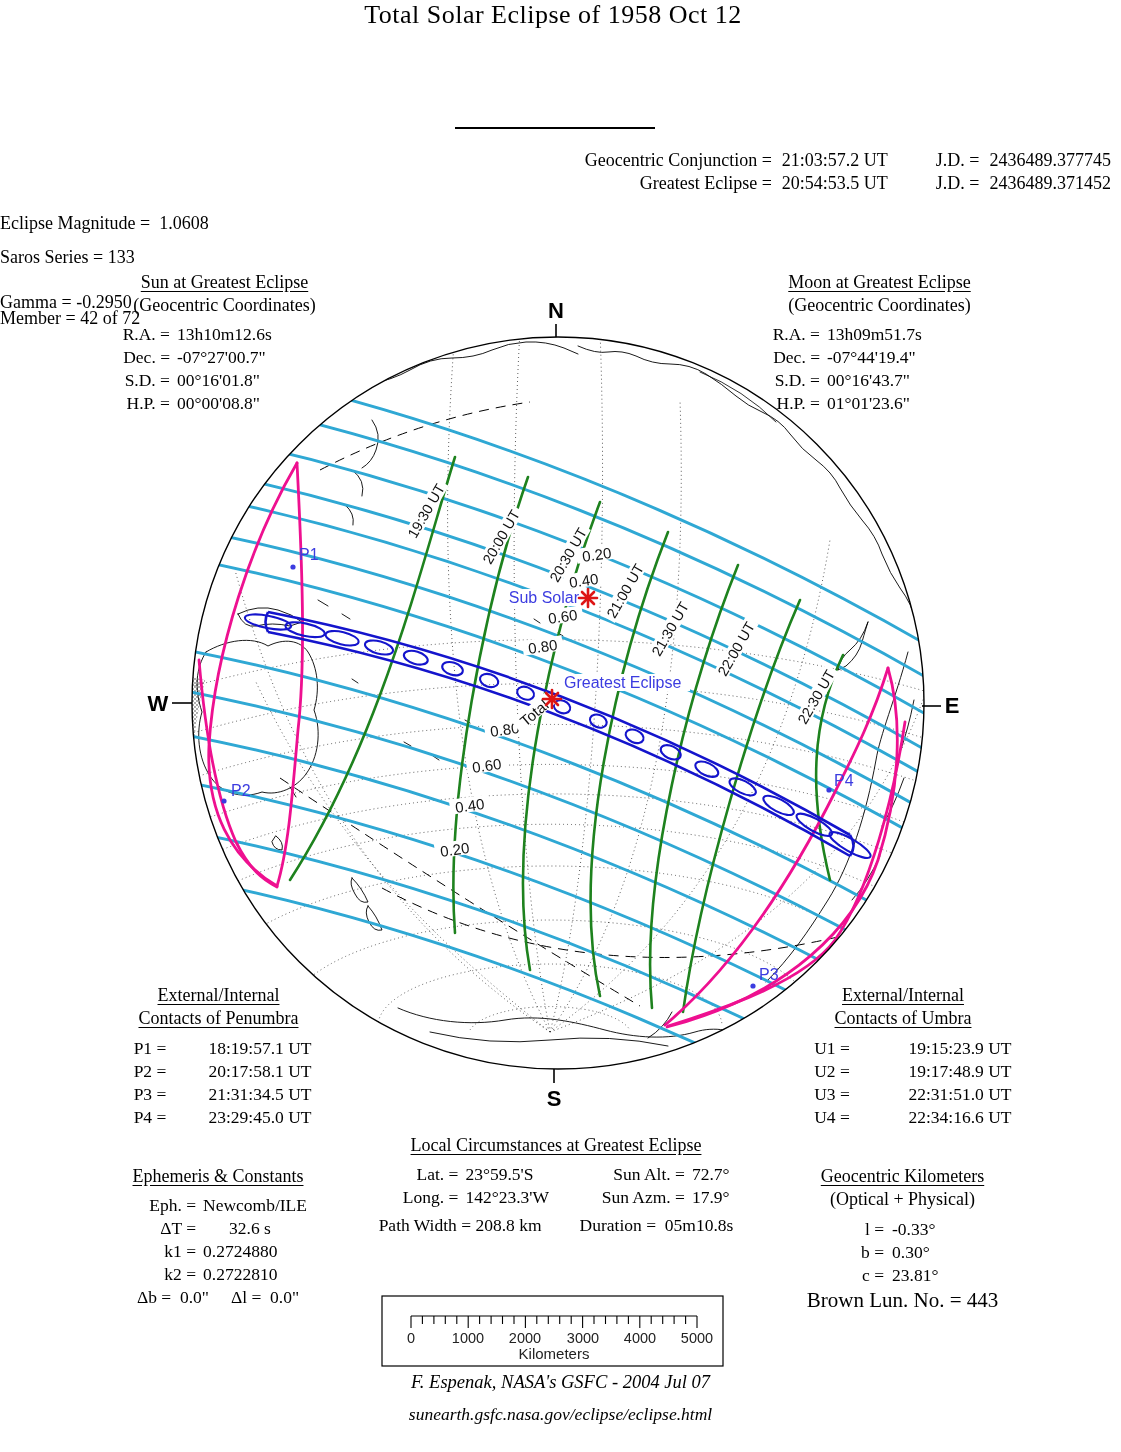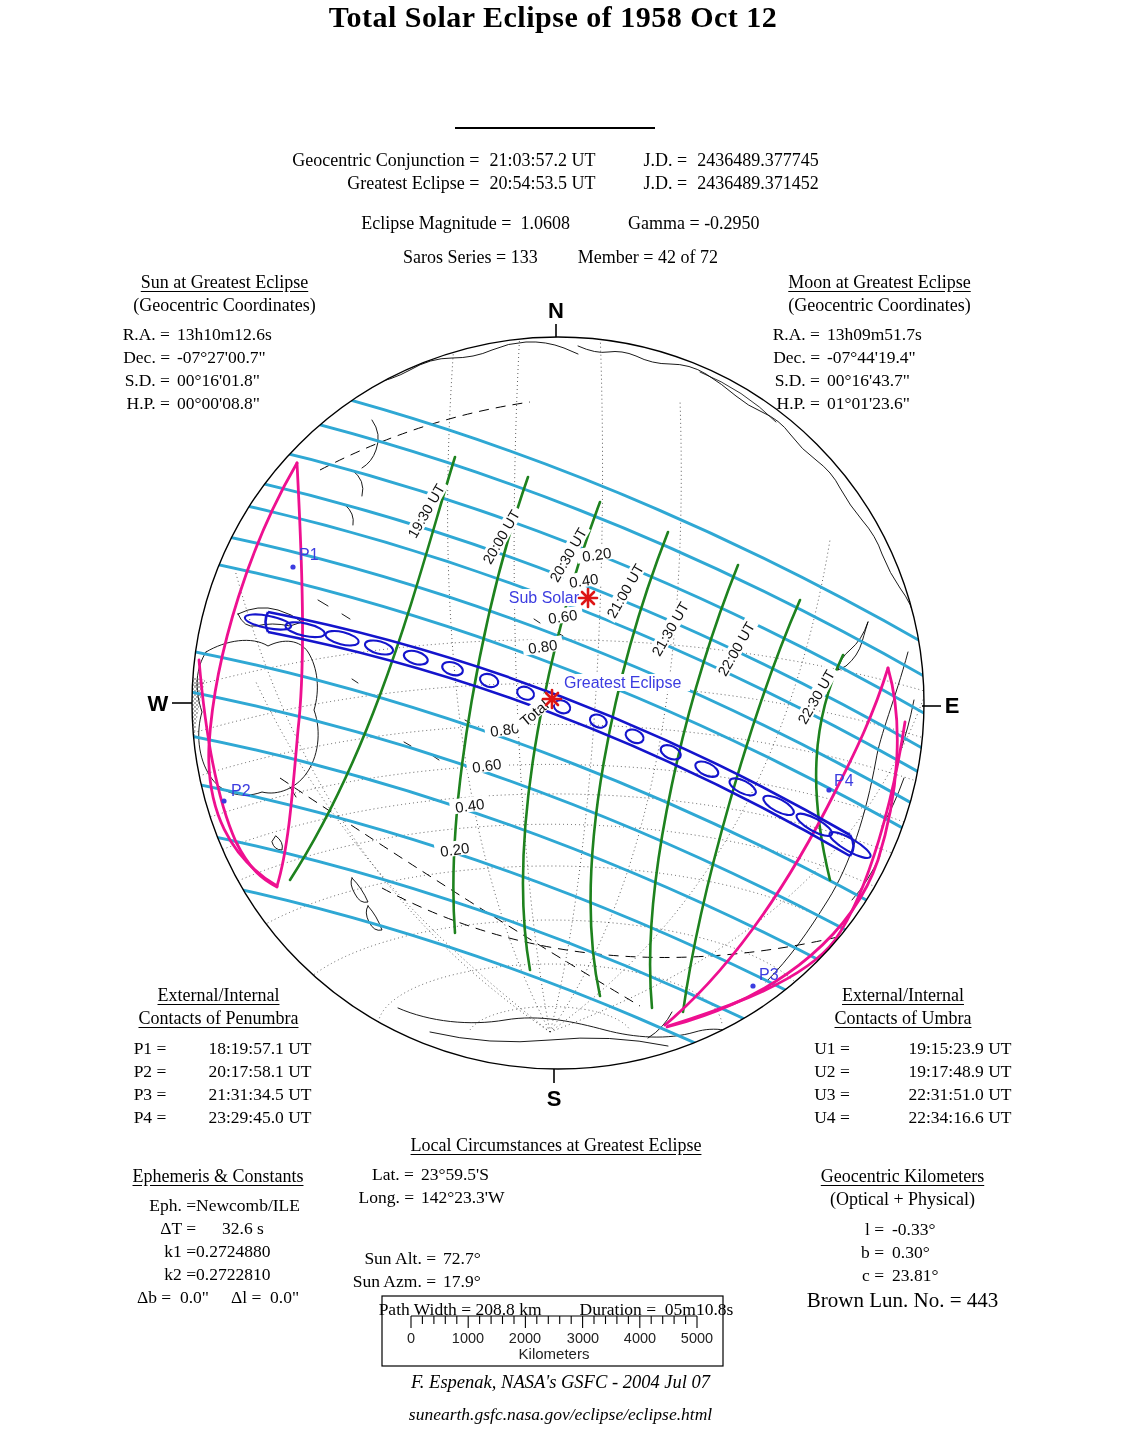--- a/index.html
+++ b/index.html
@@ -1,51 +1,51 @@
 <!DOCTYPE html>
 <html><head>
 <meta charset="utf-8">
 <style>
   html,body{margin:0;padding:0;background:#fff;}
   #page{position:relative;width:1121px;height:1452px;background:#fff;overflow:hidden;
         font-family:"Liberation Serif","DejaVu Serif",serif;color:#000;}
   #globe-svg{position:absolute;left:0;top:0;z-index:1;}
   .txt{position:absolute;z-index:2;}
   .center{text-align:center;}
-  #title{left:0;top:80;width:1106px;font-size:30px;font-weight:bold;letter-spacing:.5px;}
+  #title{left:0;top:80;width:1106px;font-size:26px;font-weight:normal;letter-spacing:.5px;}
   #title-rule{left:455px;top:127px;width:200px;height:0;border-top:2px solid #000;}
-  #hdr-rows{left:0;top:149px;width:1111px;display:flex;justify-content:center;}
+  #hdr-rows{left:0;top:149px;width:1111px;display:flex;justify-content:flex-end;}
   #hdr-rows table{border-collapse:collapse;font-size:18px;}
   #hdr-rows td{padding:1px 0;white-space:nowrap;}
   .td-r{text-align:right;}
   .td-v{padding-left:10px !important;text-align:left;}
   .td-jl{padding-left:48px !important;text-align:right;}
-  #mag-row,#saros-row{left:0;width:1121px;display:flex;justify-content:center;font-size:18px;white-space:pre;}
+  #mag-row,#saros-row{left:0;width:1121px;display:flex;justify-content:center;font-size:18px;white-space:pre;flex-direction:column;}
   #mag-row{top:213px;gap:58px;}
   #saros-row{top:247px;gap:40px;}
   .statbox{font-size:17.5px;line-height:23px;}
   .statbox .bt{font-size:18px;text-decoration:underline;text-underline-offset:3px;}
   .statbox .bs{font-size:18px;}
   .srow{display:grid;grid-template-columns:58px auto;column-gap:7px;}
   .srow .lab{text-align:right;white-space:nowrap;}
   .srow .val{text-align:left;white-space:nowrap;}
   #sun-box{left:112px;top:271px;width:225px;}
   #moon-box{left:762px;top:271px;width:235px;}
   #pen-box{left:96px;top:984px;width:245px;}
   #umb-box{left:784px;top:984px;width:238px;}
   .crow{display:grid;grid-template-columns:44px auto;column-gap:7px;margin-left:32px;}
   #umb-box .crow{margin-left:26px;gap:44px;}
   #local-box{left:338px;top:1112px;width:436px;font-size:17.5px;line-height:23px;margin-top:22px;}
   #local-box .bt{font-size:18px;text-decoration:underline;text-underline-offset:3px;}
-  .lc-grid{display:flex;justify-content:center;gap:38px;margin-top:6px;flex-direction:column;}
+  .lc-grid{display:flex;justify-content:center;gap:38px;margin-top:6px;}
   .lc-col .srow{grid-template-columns:76px auto;}
   .lc-col2 .srow{grid-template-columns:98px auto;}
   .lc-bottom{display:flex;justify-content:center;gap:38px;margin-top:5px;white-space:pre;}
   #eph-box{left:92px;top:1165px;width:252px;}
-  #eph-box .erow{display:grid;grid-template-columns:104px auto;}
+  #eph-box .erow{display:grid;grid-template-columns:104px auto;column-gap:7px;}
   #eph-box .erow .lab{text-align:right;white-space:nowrap;}
   .pairline{display:flex;justify-content:center;gap:22px;white-space:pre;}
   #lib-box{left:780px;top:1165px;width:245px;}
   #lib-box .lrow{display:grid;grid-template-columns:104px auto;column-gap:8px;}
   #lib-box .lrow .lab{text-align:right;}
   #brown-row{left:760px;top:1288px;width:285px;font-size:21px;}
   #footer-credit{left:0;top:1372px;width:1121px;font-size:18.5px;font-style:italic;}
   #footer-url{left:0;top:1404px;width:1121px;font-size:17.5px;font-style:italic;}
 </style>
 </head>

